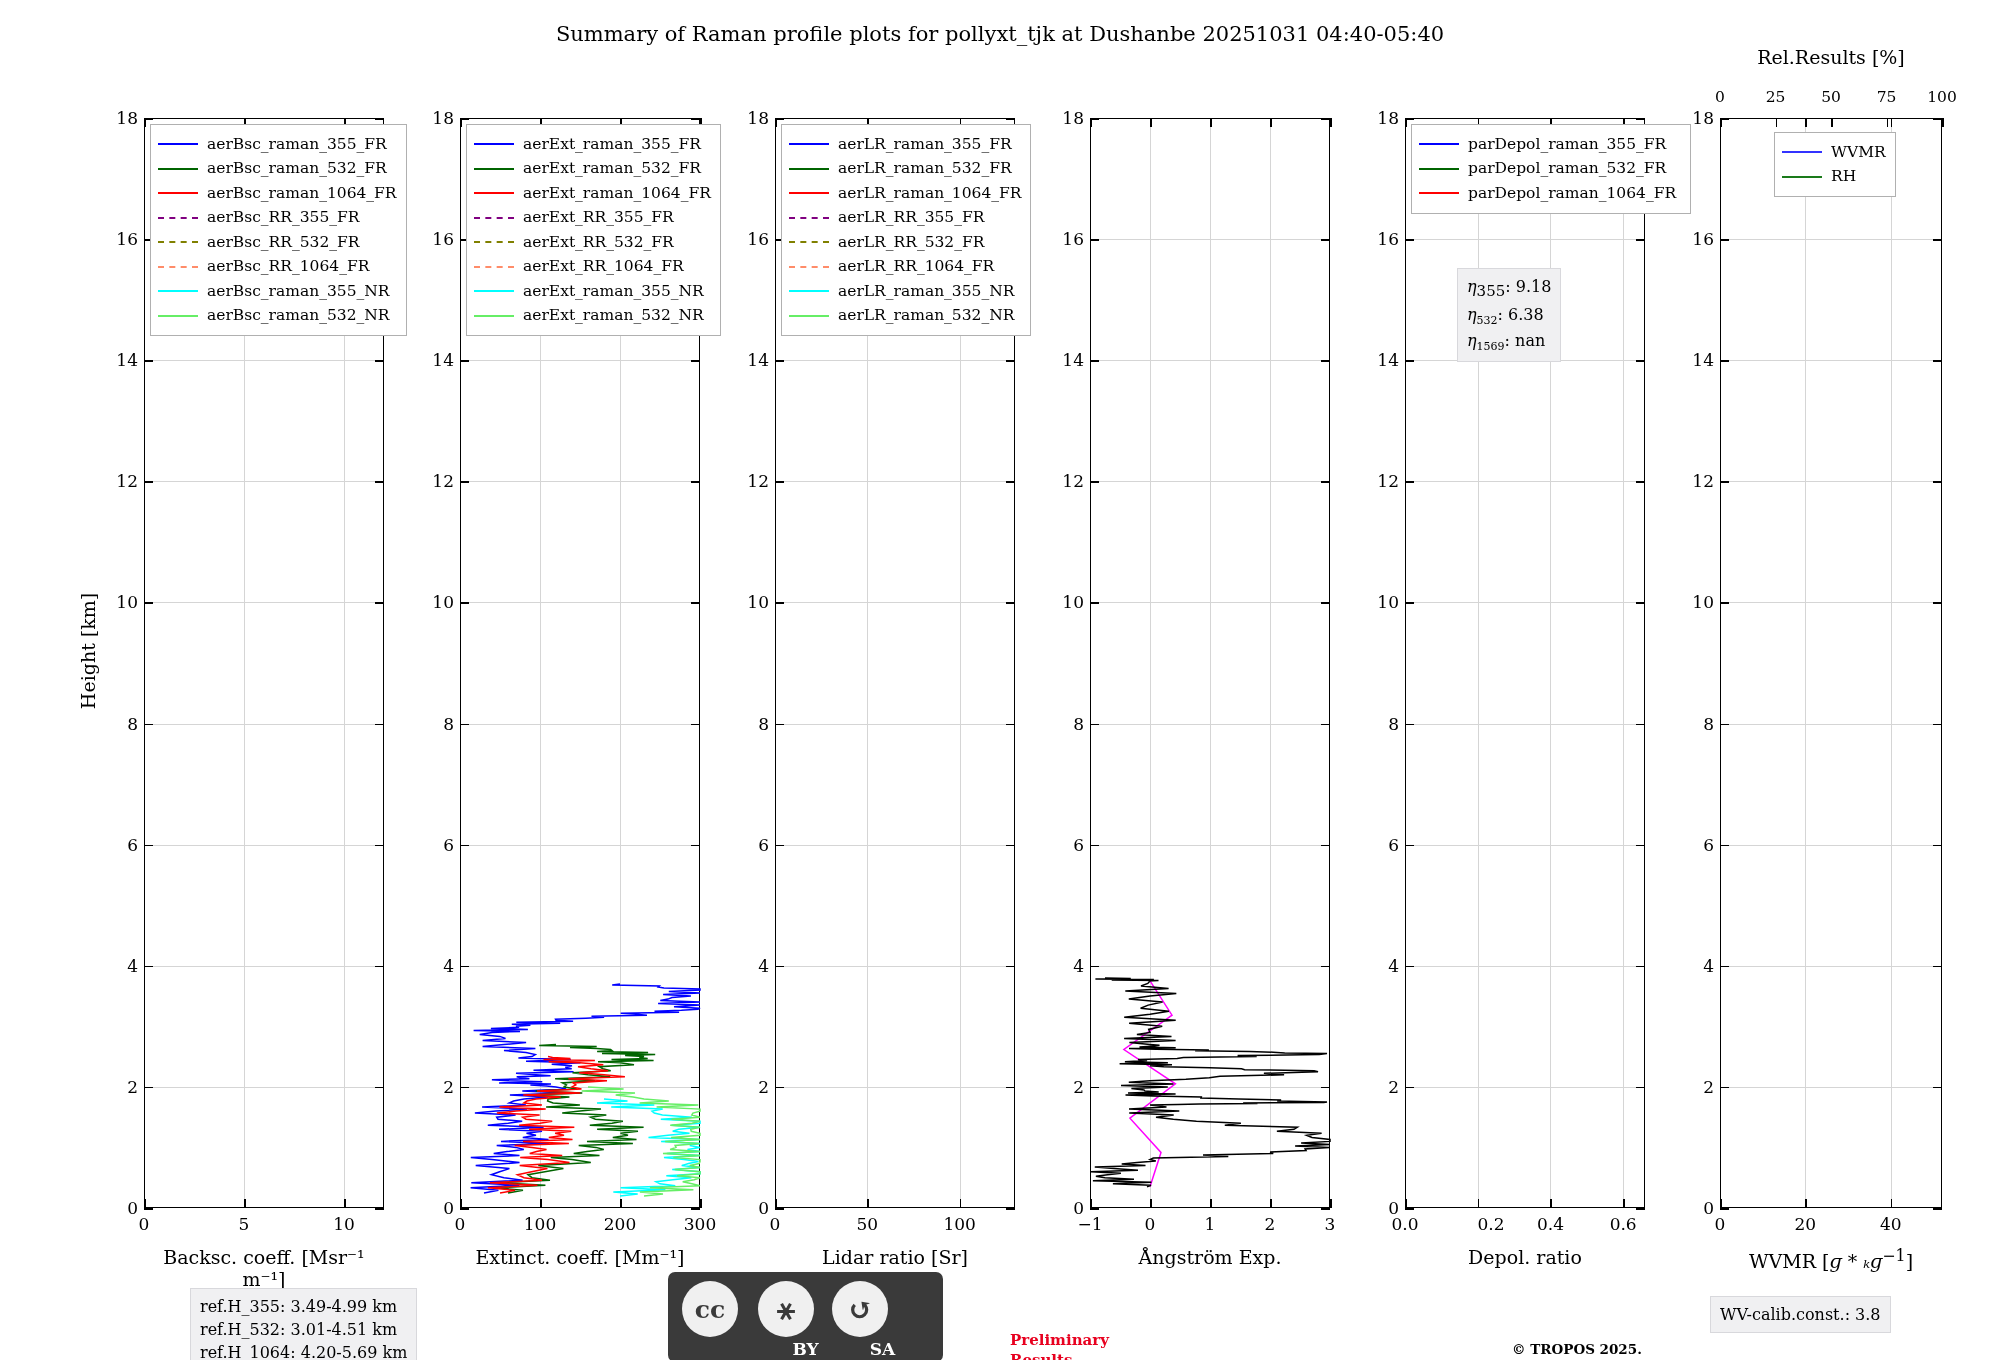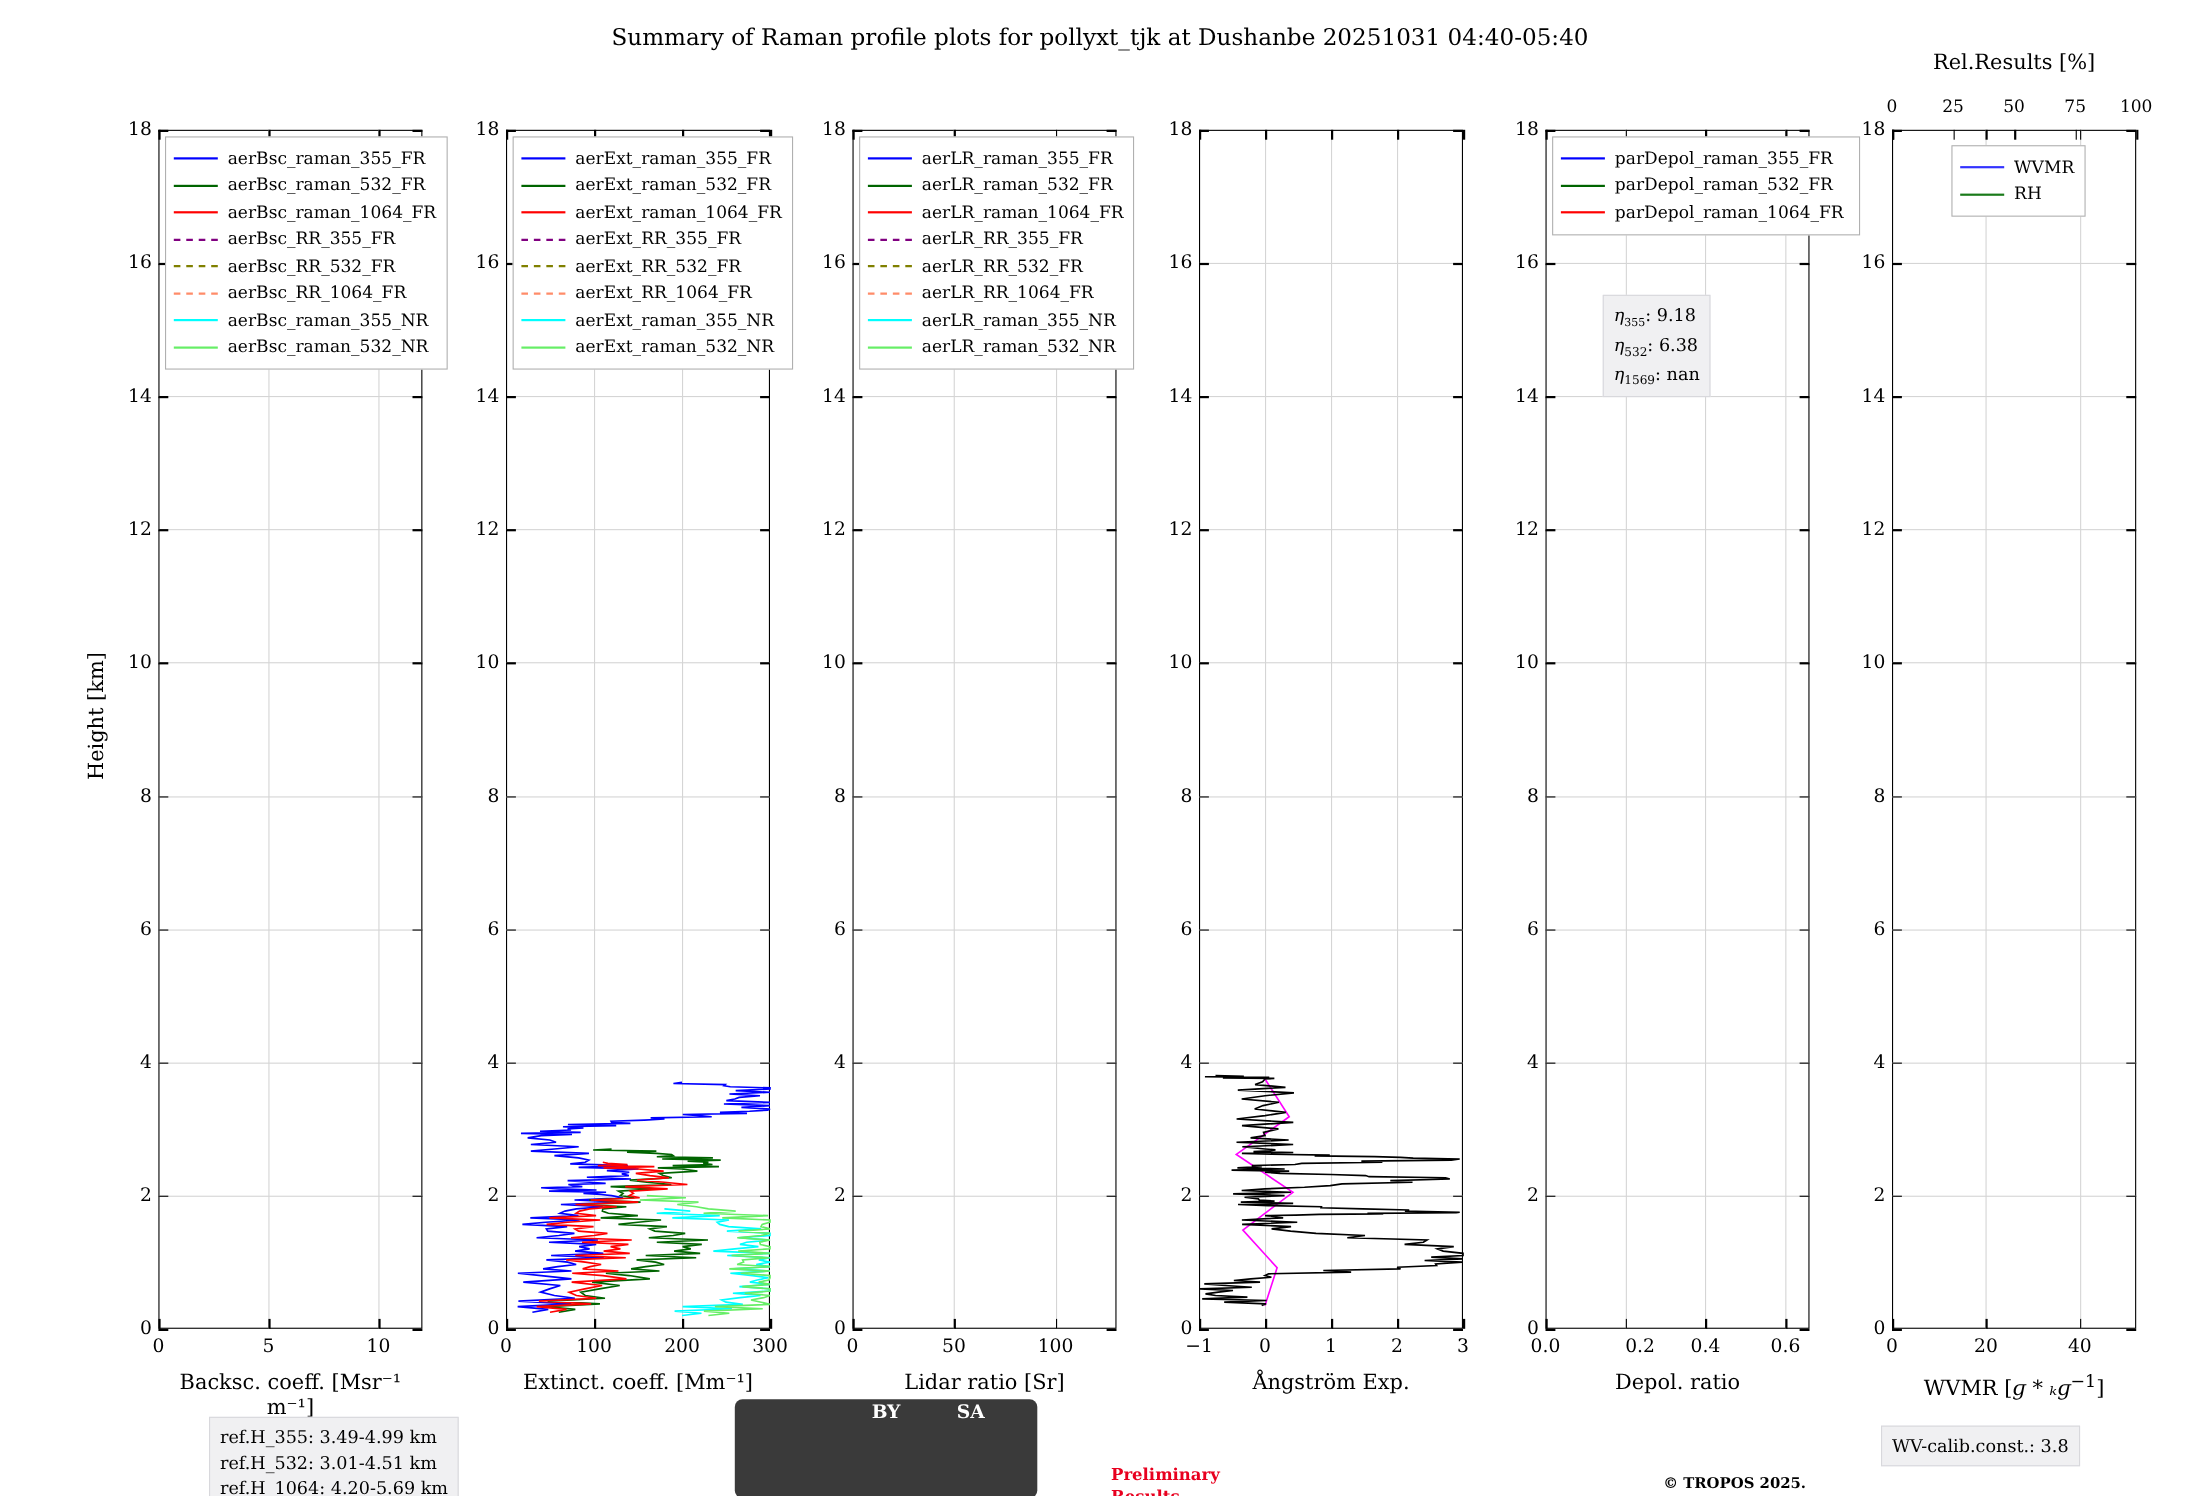--- a/index.html
+++ b/index.html
@@ -412,21 +412,21 @@
       <div class="legrow">
         <span class="legline" style="border-top-color: rgb(0, 100, 0); border-top-style: solid;"></span>
         <span class="legtxt">parDepol_raman_532_FR</span>
       </div>
       <div class="legrow">
         <span class="legline" style="border-top-color: rgb(255, 0, 0); border-top-style: solid;"></span>
         <span class="legtxt">parDepol_raman_1064_FR</span>
       </div>
     </div>
   <div class="infobox" id="etabox" style="left:52px;top:150px;">
-      <div><i>η</i><sub style="font-size:10px">355</sub>: 9.18</div>
+      <div><i>η</i><sub style="font-size:15px">355</sub>: 9.18</div>
       <div><i>η</i><sub style="font-size:11px">532</sub>: 6.38</div>
       <div><i>η</i><sub style="font-size:11px">1569</sub>: nan</div>
     </div>
   <div class="xlabel">Depol. ratio</div>
 <div class="ytickmark" style="top: 1090px;"></div>
     <div class="ytickmarkR" style="top: 1090px;"></div>
     <div class="ytick" style="top: 1090px;">0</div>
     <div class="ytickmark" style="top: 968.889px;"></div>
     <div class="ytickmarkR" style="top: 968.889px;"></div>
     <div class="ytick" style="top: 968.889px;">2</div>
@@ -554,18 +554,23 @@
 
 <div class="infobox" style="left:1710px;top:1296px;">
   <span>WV-calib.const.: 3.8</span>
 </div>
 
 <div class="prelim" style="left:1010px;top:1330px;">Preliminary<br>Results.</div>
 
 <div class="tropos" style="left:1512px;top:1340px;">© TROPOS 2025.<br>CC BY SA 4.0 License.</div>
 
 <div class="cc" style="left:668px;top:1272px;width:275px;height:90px;">
+  <div class="ccrow" style="padding:9px 0 0 0;">
+    <div class="ccglyph" style="width:56px;height:56px;margin-left:14px;font-size:25px;">cc</div>
+    <div class="ccglyph" style="width:56px;height:56px;margin-left:20px;font-size:30px;">⚹</div>
+    <div class="ccglyph" style="width:56px;height:56px;margin-left:18px;font-size:30px;">↺</div>
+  </div>
   <div class="cclabels" style="padding:2px 22px 0 22px;">
     <span style="width:56px;"></span>
     <span style="width:56px;text-align:center;">BY</span>
     <span style="width:56px;text-align:center;">SA</span>
   </div>
 </div>
 
 </body></html>

